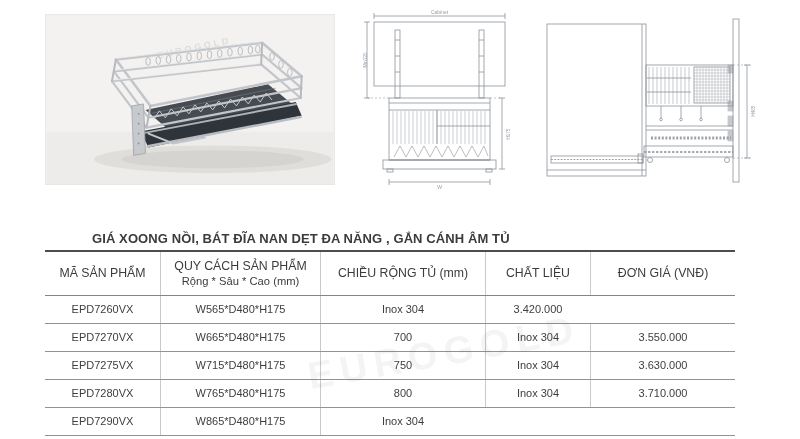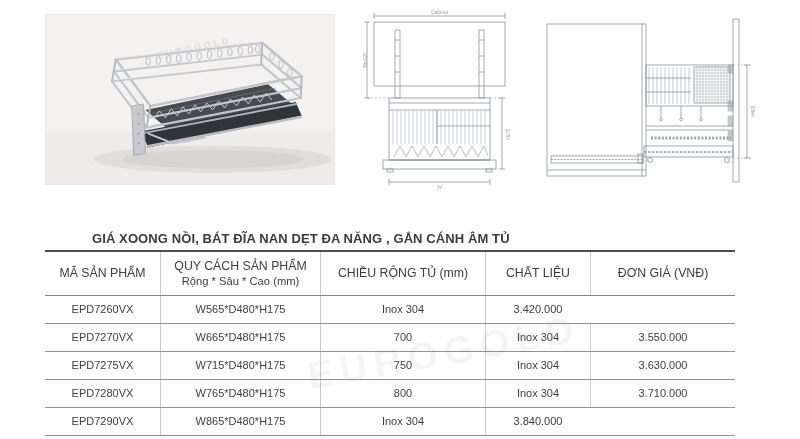--- a/index.html
+++ b/index.html
@@ -271,18 +271,17 @@
     <div class="c">W765*D480*H175</div>
     <div class="c">800</div>
     <div class="c">Inox 304</div>
     <div class="c">3.710.000</div>
   </div>
 
   <div class="t-row">
     <div class="c">EPD7290VX</div>
     <div class="c">W865*D480*H175</div>
     <div class="c">Inox 304</div>
-    <div class="c">3.840.000</div>
   </div>
 </div>
 </div>
 
 <div class="wm-table">EUROGOLD</div>
 
 </body></html>

